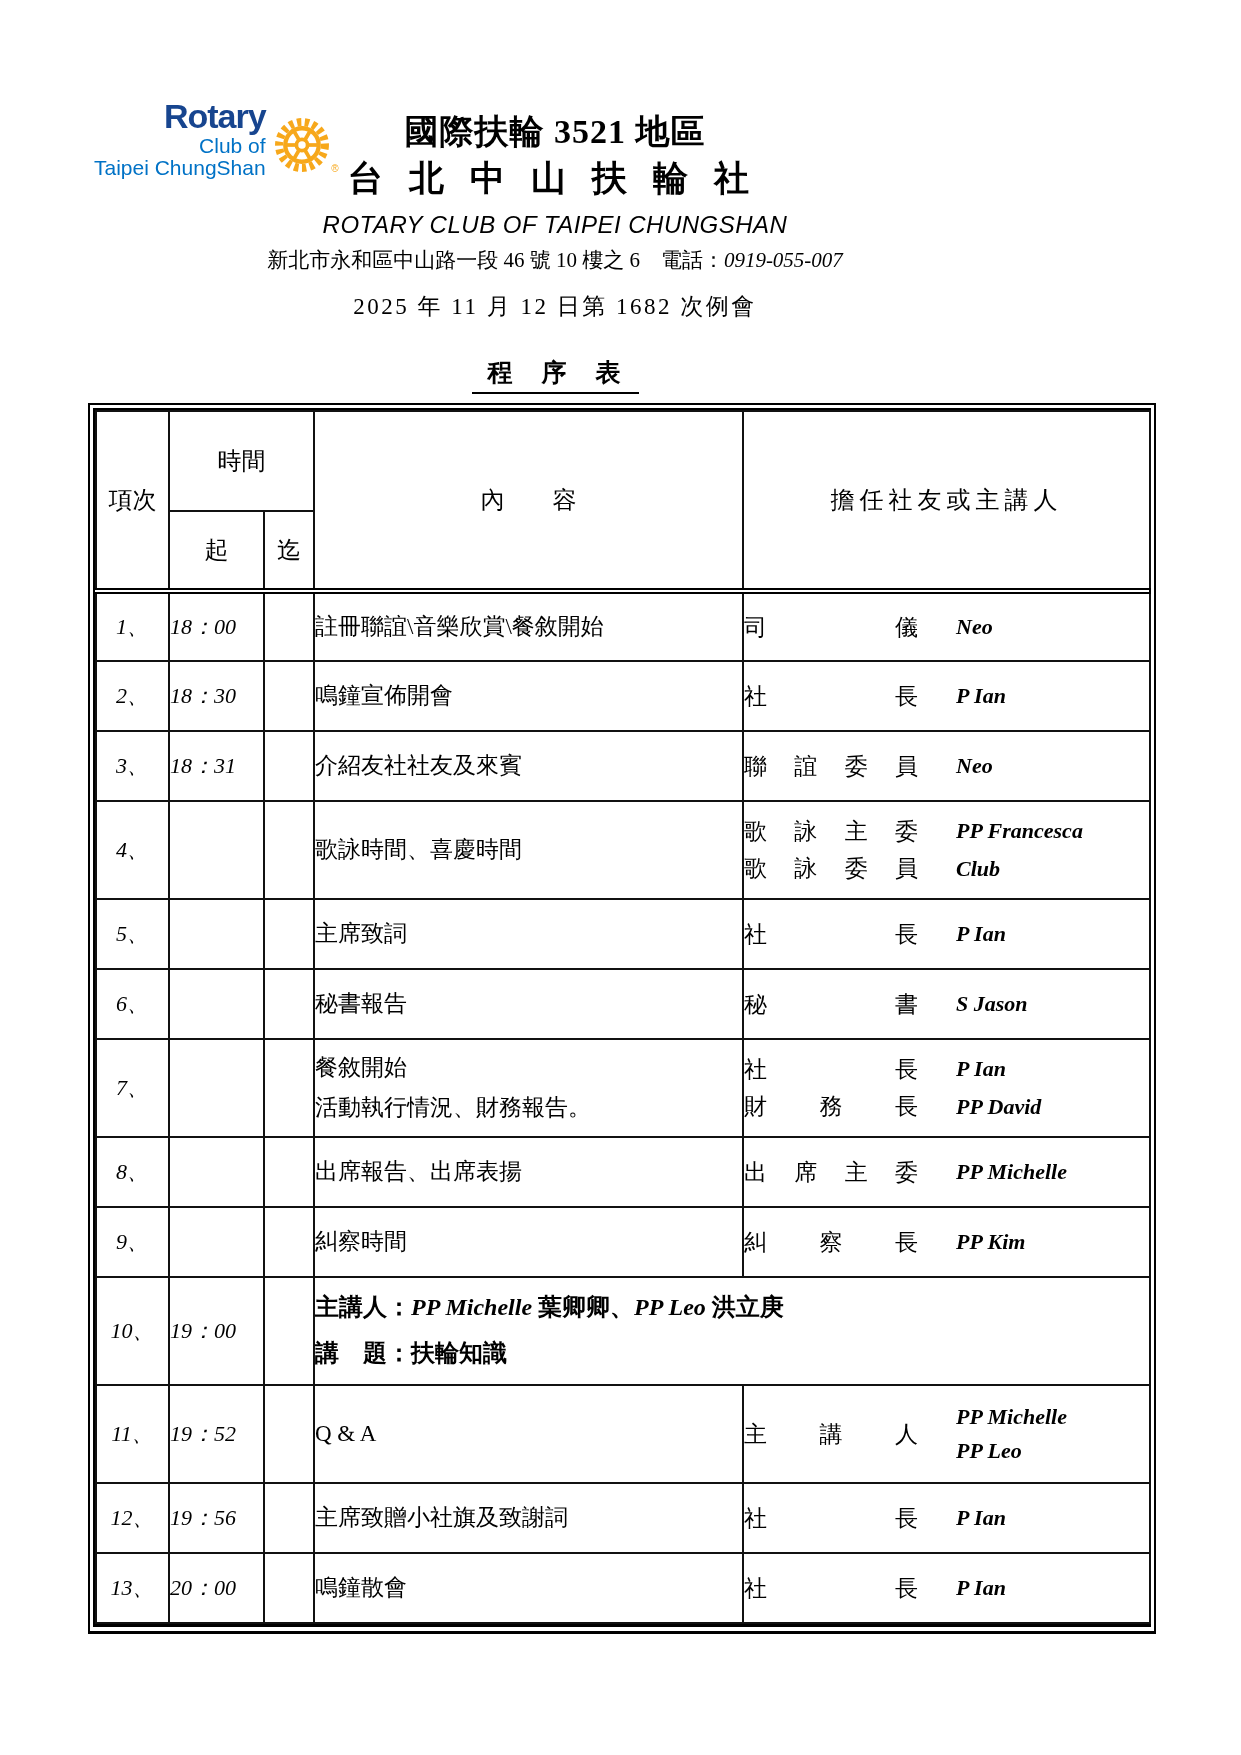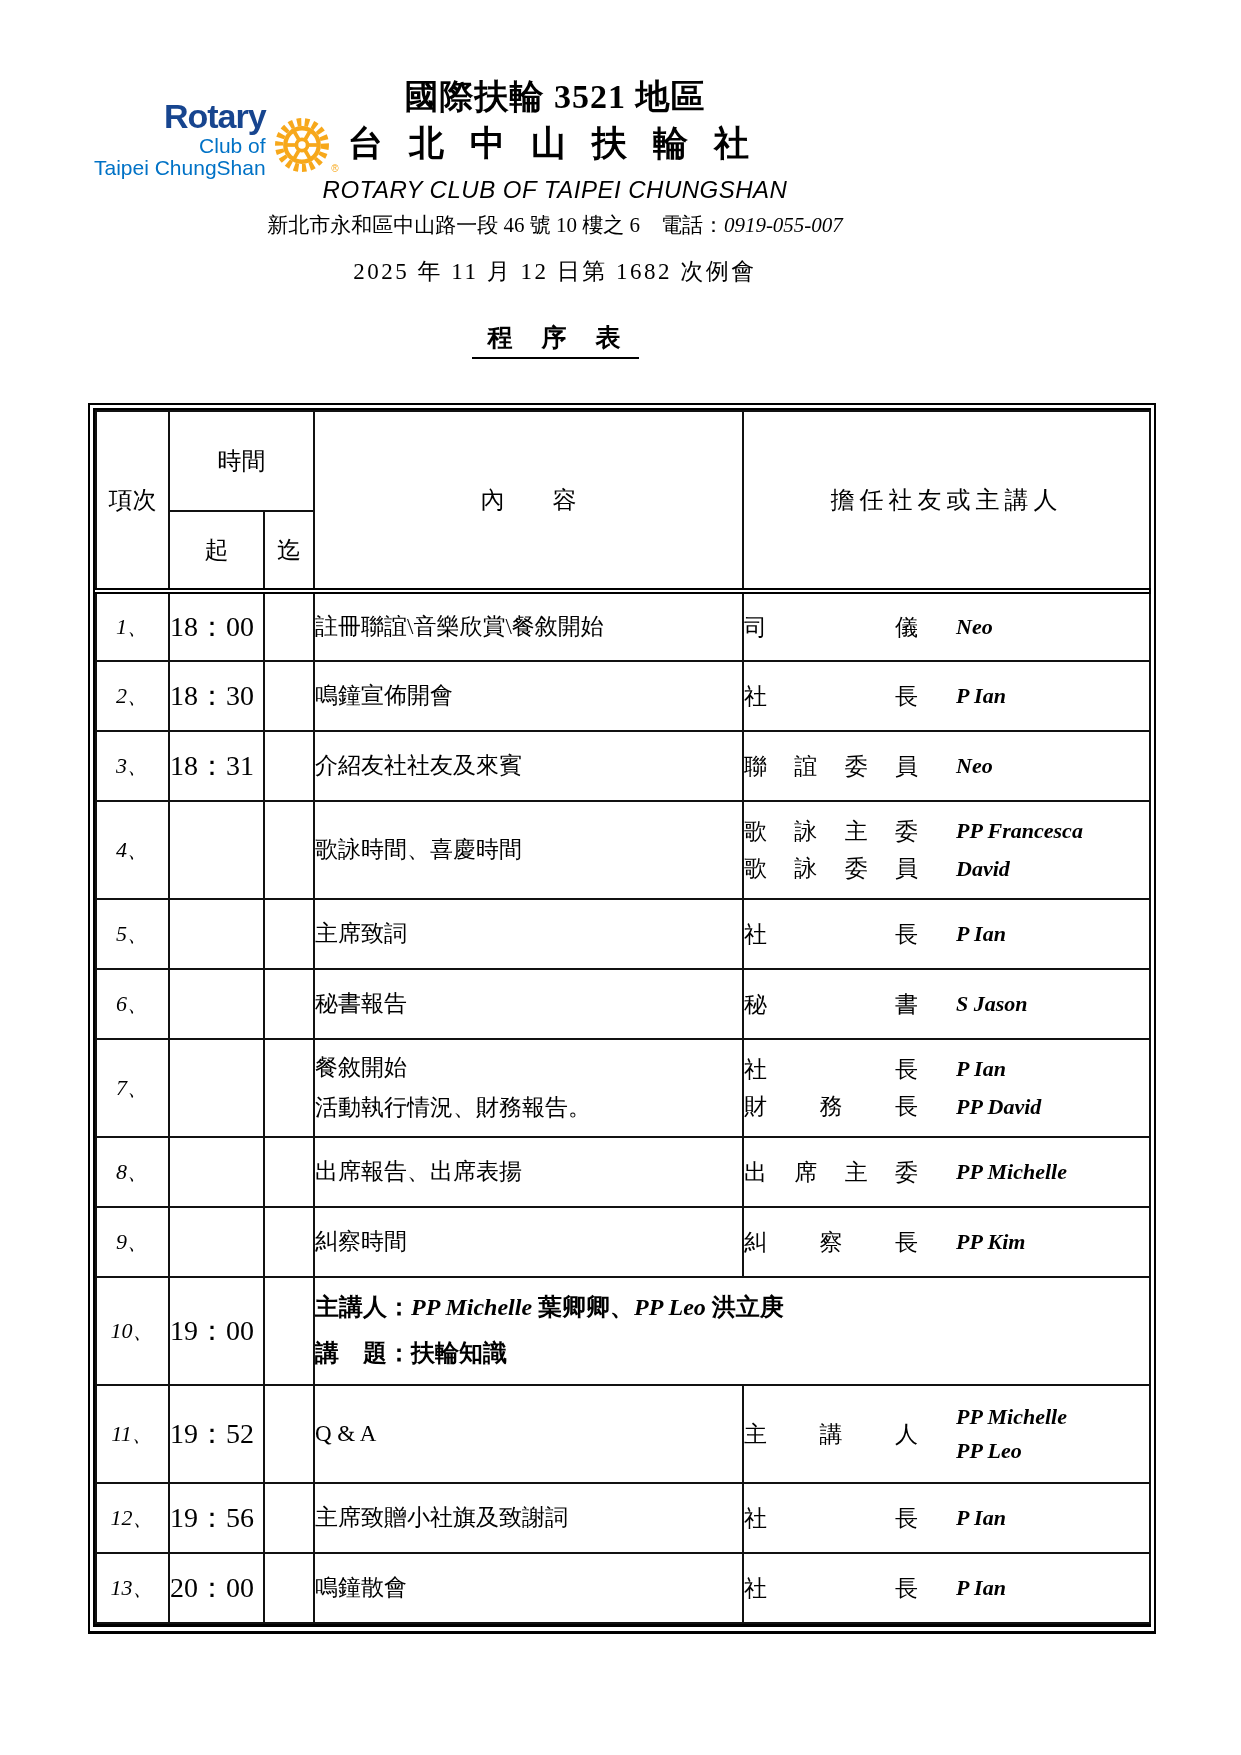--- a/index.html
+++ b/index.html
@@ -2,21 +2,21 @@
 <html><head>
 <meta charset="utf-8">
 <style>
   html,body{margin:0;padding:0;background:#888;}
   .page{position:relative;width:1241px;height:1755px;background:#fff;margin:0 auto;
         font-family:"Liberation Serif","DejaVu Serif",serif;color:#000;overflow:hidden;
         --rotary-blue:#17458F;--rotary-light-blue:#0072C6;--rotary-gold:#F7A81B;--unite-blue:#0077C7;}
 
   
   .header-center{position:absolute;left:0;top:74px;width:1110px;text-align:center;}
-  .title-cn{font-size:34px;font-weight:bold;letter-spacing:1px;}
+  .title-cn{font-size:34px;font-weight:bold;letter-spacing:1px;margin-top:35px;}
   .club-cn{font-size:35px;font-weight:bold;letter-spacing:26px;text-indent:13px;}
   .club-en{font-family:"Liberation Sans","DejaVu Sans",sans-serif;font-style:italic;font-size:24px;margin-top:9px;letter-spacing:0.5px;}
   .address-line{font-size:21px;margin-top:7px;}
   .phone-num{font-style:italic;}
   .meeting-line{font-size:23px;margin-top:17px;letter-spacing:2.5px;}
   .section-title{display:inline-block;font-size:25px;font-weight:bold;letter-spacing:2px;
                  border-bottom:2px solid #000;padding:0 16px 3px;margin-top:34px;}
 
   
   .logo{position:absolute;left:94px;top:98px;display:flex;align-items:flex-end;
@@ -43,21 +43,21 @@
   tr.h1{height:100px;} tr.h2{height:80px;}
   .hcell{text-align:center;font-size:24px;}
   .hcell-double{border-bottom:6px double #000 !important;margin-left:6px;}
   .th-speaker{letter-spacing:5px;}
 
   tr.body-row{height:70px;}
   tr.h-lg{height:98px;}
   tr.h-xl{height:108px;}
 
   td.cell-no{font-style:italic;text-align:center;font-size:22px;}
-  td.cell-time{font-size:28px;padding-left:9px;}
+  td.cell-time{font-style:italic;font-size:22px;padding-left:9px;}
   td.cell-content{font-size:23px;padding-left:11px;}
   .content-line{line-height:1.75;}
   td.cell-speaker{padding-left:7px;}
   .spk-line{display:flex;align-items:center;margin:3px 0;}
   .role{display:inline-flex;justify-content:space-between;width:174px;font-size:23px;flex-shrink:0;}
   .names{display:flex;flex-direction:column;margin-left:38px;}
   .name{font-style:italic;font-weight:bold;font-size:22px;line-height:1.55;white-space:nowrap;}
 
   td.cell-merged{padding-left:11px;font-size:24px;font-weight:bold;}
   .m-line{line-height:1.9;}
@@ -203,21 +203,21 @@
                 </div>
               </div>
               <div class="spk-line">
                 <span class="role">
                   <span>歌</span>
                   <span>詠</span>
                   <span>委</span>
                   <span>員</span>
                 </span>
                 <div class="names">
-                  <div class="name">David</div>
+                  <div class="name">Club</div>
                 </div>
               </div>
             </td>
           </tr>
           <tr class="body-row">
             <td class="cell-no">5、</td>
             <td class="cell-time"></td>
             <td class="cell-time cell-to"></td>
             <td class="cell-content">
               <div class="content-line">主席致詞</div>

